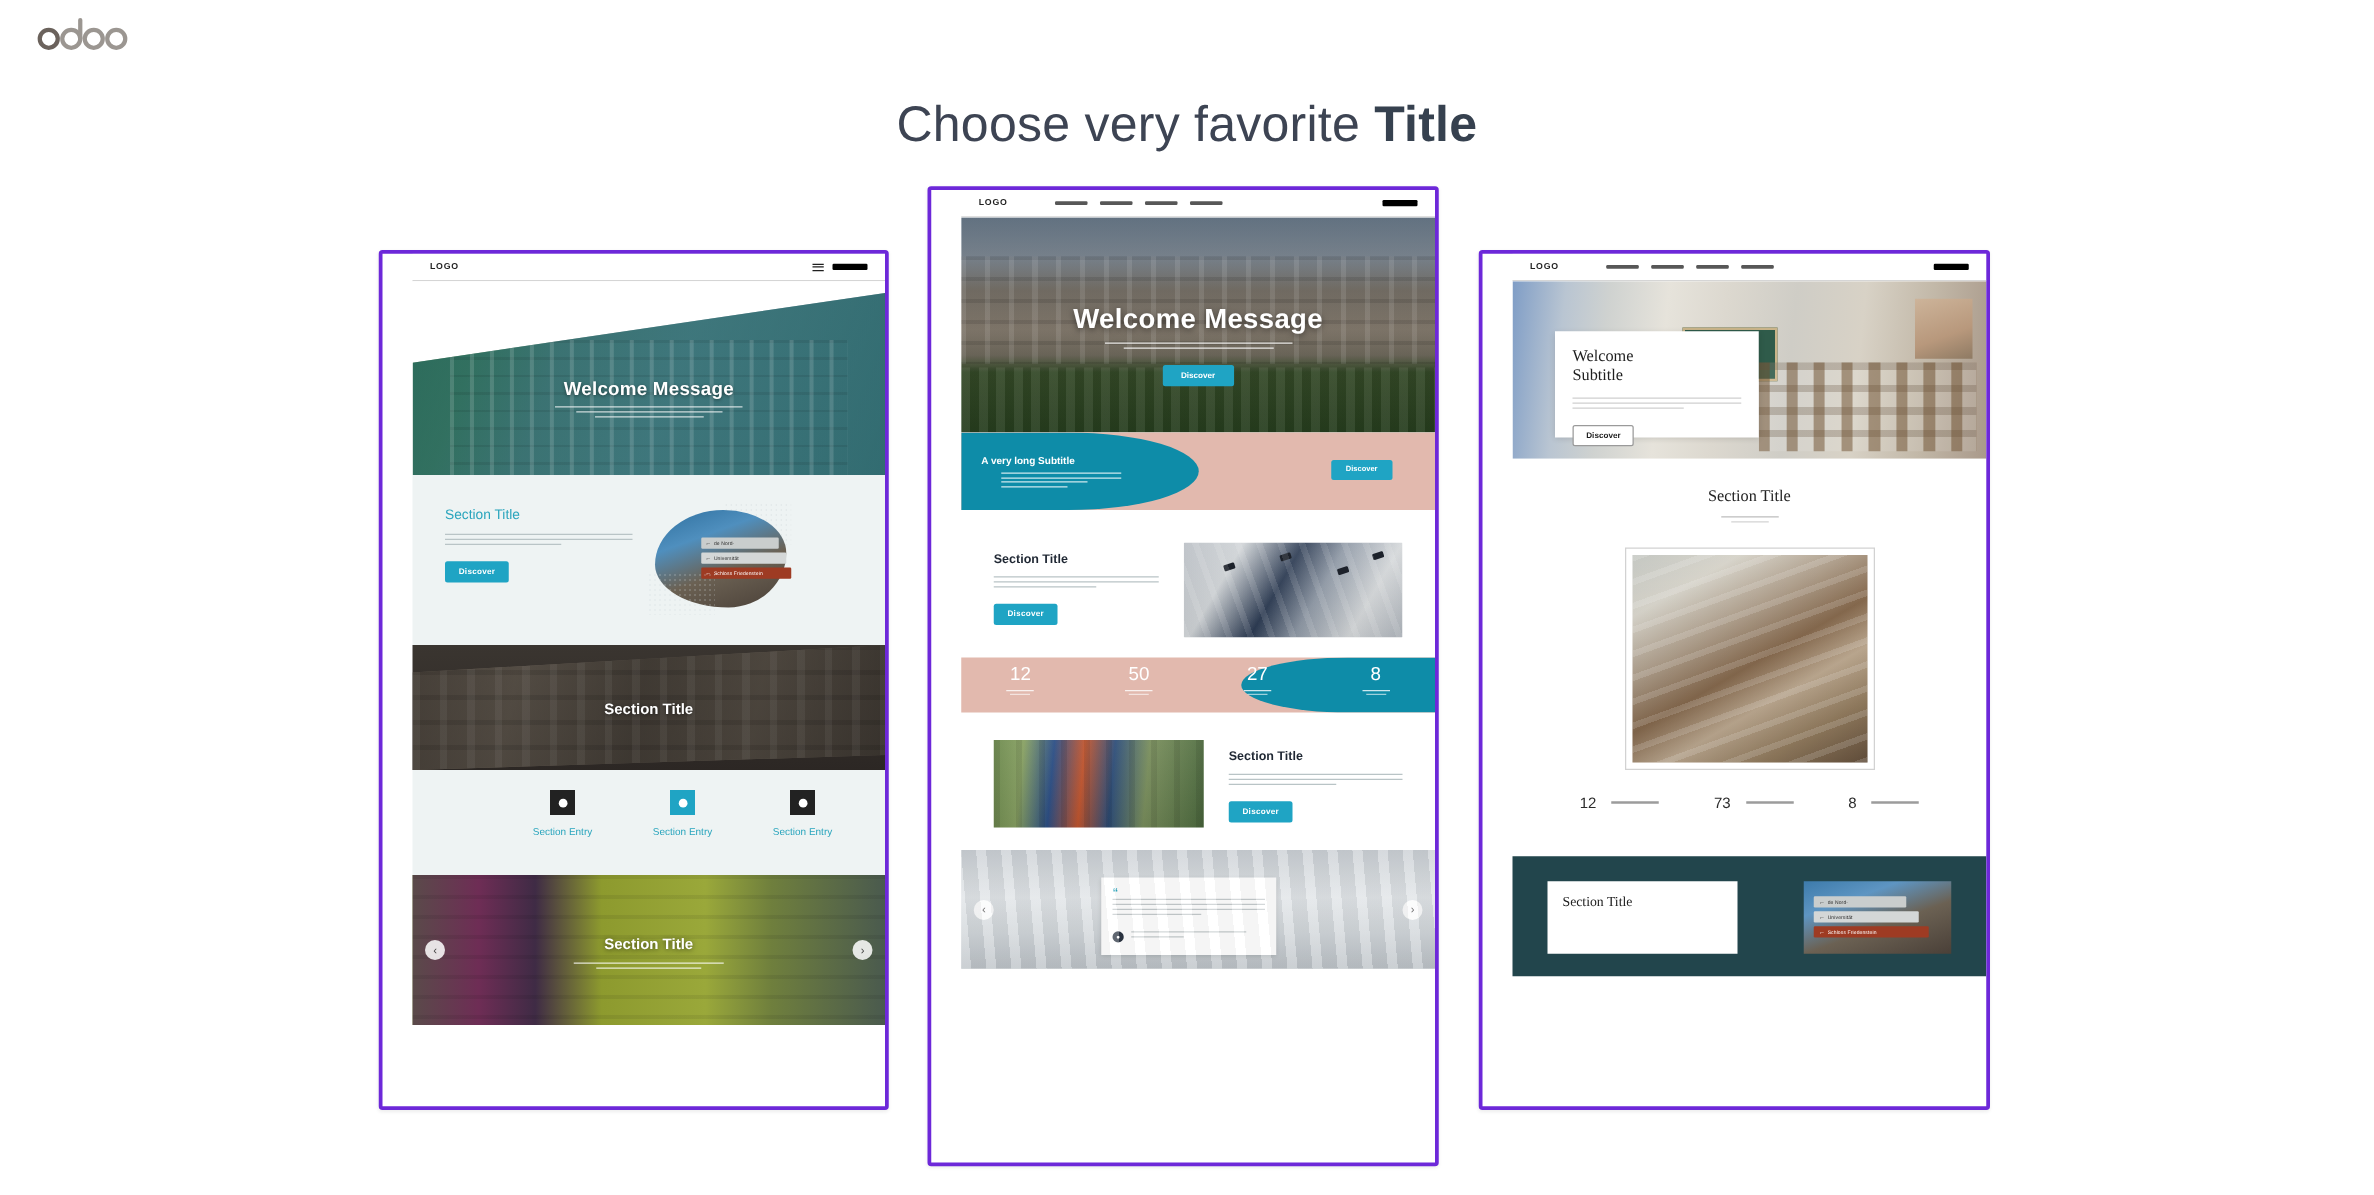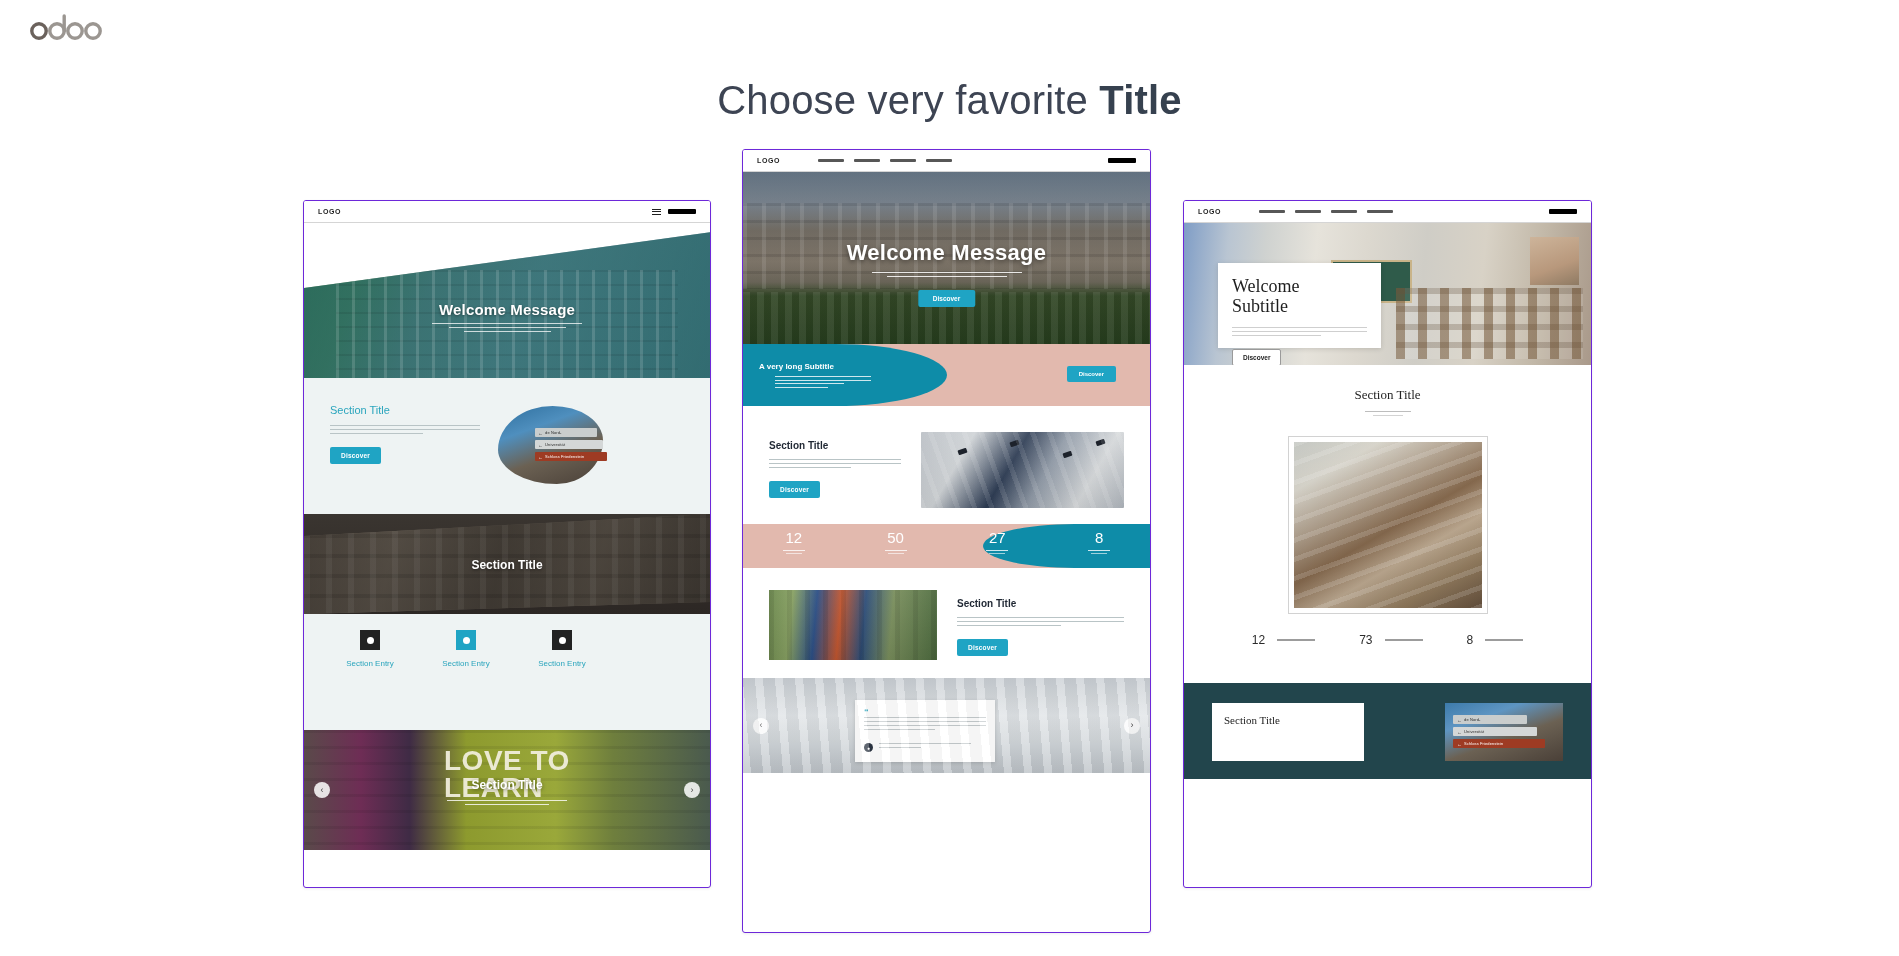--- a/index.html
+++ b/index.html
@@ -29,24 +29,25 @@
 
   
   .themes {
     position: relative;
     width: 1899px; height: 800px;
     margin-top: 26px;
   }
   .theme-card {
     position: absolute;
     background: #fff;
-    border: 1px solid #6d28d9;
+    border: 3px solid #6d28d9;
     border-radius: 3px;
     overflow: hidden;
     box-shadow: 0 1px 3px rgba(0,0,0,.07);
+    padding-left: 24px;
   }
   .card-left   { left: 303px; top: 51px;  width: 408px; height: 688px; }
   .card-mid    { left: 742px; top: 0px;   width: 409px; height: 784px; }
   .card-right  { left: 1183px; top: 51px; width: 409px; height: 688px; }
 
   
   .mini-nav {
     height: 22px;
     background: #fff;
     border-bottom: 1px solid #d5d5d5;
@@ -157,21 +158,21 @@
       repeating-linear-gradient(180deg, rgba(0,0,0,.10) 0 4px, transparent 4px 20px);
   }
   .l-darkband-title {
     position:absolute; left:0; right:0; top:44px; text-align:center;
     color:#fff; font-size:12px; font-weight:700;
     text-shadow:0 1px 3px rgba(0,0,0,.5);
   }
 
   .l-entries {
     background:#eef3f3; padding:16px 18px 18px 18px;
-    display:flex; justify-content:flex-start; height:116px;
+    display:flex; justify-content:flex-end; height:84px;
   }
   .entry { text-align:center; width:96px; }
   .entry-icon {
     width:20px; height:20px; margin:0 auto 9px auto;
     display:flex; align-items:center; justify-content:center;
   }
   .entry-icon.dark { background:#222; }
   .entry-icon.teal { background:#1fa4c4; }
   .entry-icon .dot { width:7px; height:7px; border-radius:50%; background:#fff; }
   .entry-label { color:#2aa5bd; font-size:8px; }
@@ -362,21 +363,21 @@
     position:absolute; right:3%; top:10%; width:12%; height:34%;
     background: linear-gradient(160deg,#cdb49a,#b8987c 60%,#8e7a63);
   }
   .r-welcome-card {
     position:absolute; left:34px; top:40px; width:163px; height:85px;
     background:#fff; box-shadow:0 1px 5px rgba(0,0,0,.14);
     padding:13px 14px;
   }
   .r-welcome-title {
     font-family:"Liberation Serif", serif;
-    font-size:18px; color:#1e1e1e; line-height:1.12; margin-bottom:11px;
+    font-size:13px; color:#1e1e1e; line-height:1.12; margin-bottom:11px;
   }
   .r-welcome-lines i{ display:block; height:1px; background:#cfcfcf; margin-bottom:3px; }
   .r-welcome-lines i:nth-child(3){ width:66%; }
   .r-welcome-btn {
     display:inline-block; margin-top:10px;
     border:1px solid #9a9a9a; color:#1d1d1d;
     font-size:6.5px; font-weight:700; padding:4px 10px; border-radius:2px;
     background:#fff;
   }
 
@@ -522,24 +523,20 @@
       <div class="entry">
         <div class="entry-icon dark">
             <span class="dot"></span>
           </div>
         <div class="entry-label">Section Entry</div>
       </div>
     </div>
 
     <div class="l-bottom">
       <div class="l-bottom-img"></div>
-      <div class="l-bottom-word">
-        <div>LOVE TO</div>
-        <div>LEARN</div>
-      </div>
       <div class="l-bottom-overlay-title">Section Title</div>
       <div class="l-bottom-lines">
           <i></i>
           <i></i>
         </div>
       <div class="carousel-arrow prev">‹</div>
       <div class="carousel-arrow next">›</div>
     </div>
   </div>
 

